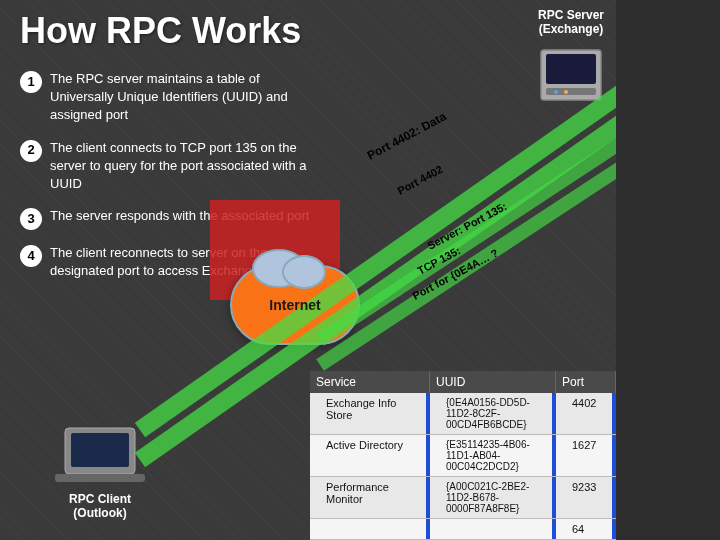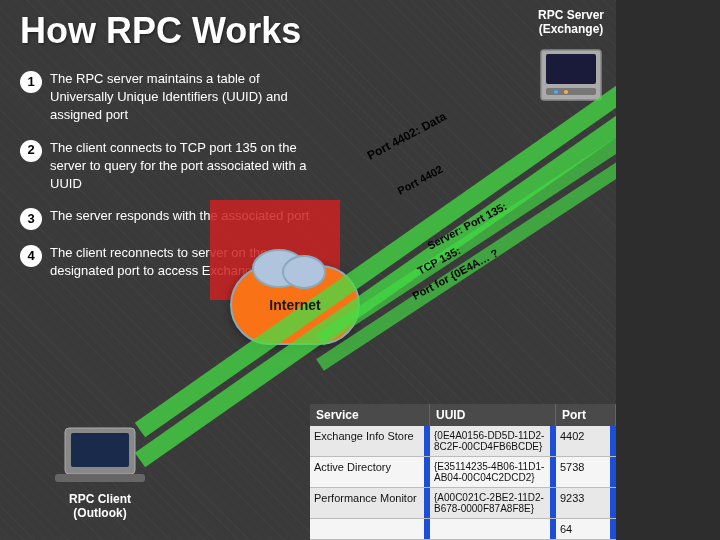--- a/index.html
+++ b/index.html
@@ -128,21 +128,21 @@
       right: 0;
       background: rgba(220, 220, 220, 0.95);
     }
 
     .table-header {
       display: grid;
       grid-template-columns: 120px 1fr 60px;
       background: #4a4a4a;
       color: #ffffff;
       font-size: 12px;
-      font-weight: bold;
+      font-weight: normal;
     }
 
     .th {
       padding: 4px 6px;
       border-right: 1px solid #666;
     }
 
     .table-row-data {
       display: grid;
       grid-template-columns: 120px 1fr 60px;
@@ -153,22 +153,22 @@
 
     .table-row-data:nth-child(even) {
       background: #e8e8e8;
     }
 
     .table-row-data:nth-child(odd) {
       background: #f5f5f5;
     }
 
     .td {
-      padding: 4px 4px;
-      border-right: 6px solid #1d4ed8;
+      padding: 4px 16px;
+      border-right: 4px solid #1d4ed8;
       vertical-align: top;
     }
 
     
     .red-rect {
       position: absolute;
       top: 200px;
       left: 210px;
       width: 130px;
       height: 100px;
@@ -273,21 +273,21 @@
       <div class="th">Port</div>
     </div>
     <div class="table-row-data">
       <div class="td">Exchange Info Store</div>
       <div class="td" style="font-size:10px;">{0E4A0156-DD5D-11D2-8C2F-00CD4FB6BCDE}</div>
       <div class="td">4402</div>
     </div>
     <div class="table-row-data">
       <div class="td">Active Directory</div>
       <div class="td" style="font-size:10px;">{E35114235-4B06-11D1-AB04-00C04C2DCD2}</div>
-      <div class="td">5738</div>
+      <div class="td">1627</div>
     </div>
     <div class="table-row-data">
       <div class="td">Performance Monitor</div>
       <div class="td" style="font-size:10px;">{A00C021C-2BE2-11D2-B678-0000F87A8F8E}</div>
       <div class="td">9233</div>
     </div>
     <div class="table-row-data">
       <div class="td"></div>
       <div class="td"></div>
       <div class="td">64</div>

